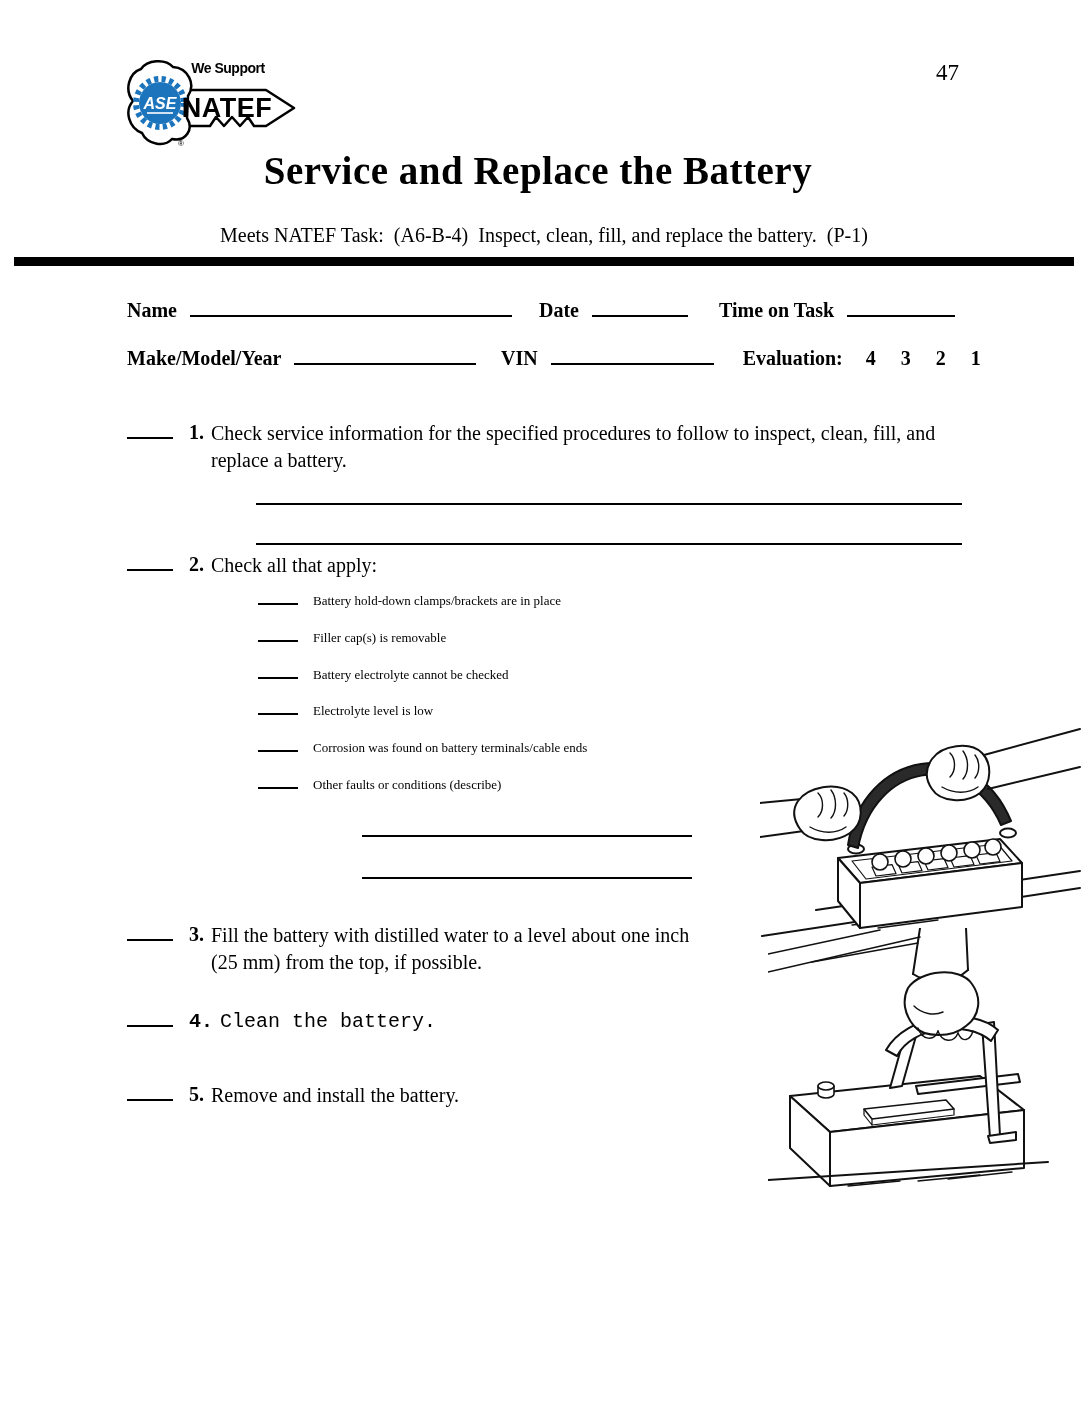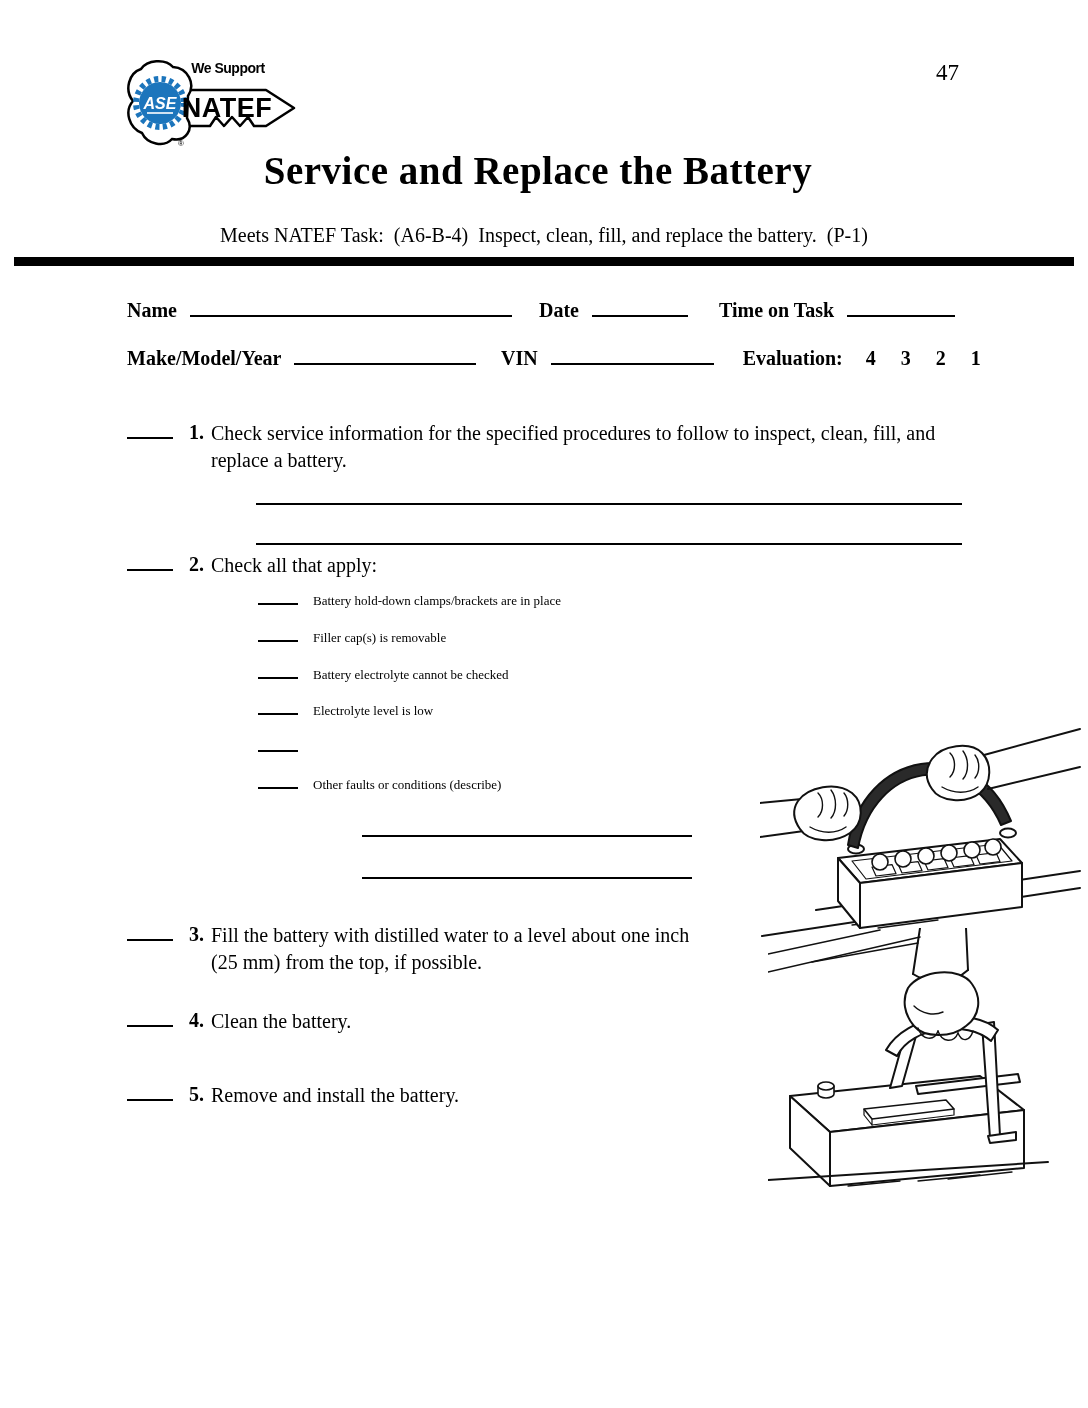--- a/index.html
+++ b/index.html
@@ -100,35 +100,35 @@
     <div class="crow">
       <span class="cblank"></span><span>Filler cap(s) is removable</span>
     </div>
     <div class="crow">
       <span class="cblank"></span><span>Battery electrolyte cannot be checked</span>
     </div>
     <div class="crow">
       <span class="cblank"></span><span>Electrolyte level is low</span>
     </div>
     <div class="crow">
-      <span class="cblank"></span>
+      <span class="cblank"></span><span>Corrosion was found on battery terminals/cable ends</span>
     </div>
     <div class="crow">
       <span class="cblank"></span><span>Other faults or conditions (describe)</span>
     </div>
   </div>
 
   <div class="ansline" style="top:835px;left:362px;width:330px;"></div>
   <div class="ansline" style="top:877px;left:362px;width:330px;"></div>
 
   <div class="item" style="top:922px;">
     <span class="lead-blank"></span><span class="num">3.</span><span class="itext" style="width:490px;">Fill the battery with distilled water to a level about one inch (25 mm) from the top, if possible.</span>
   </div>
 
-  <div class="item" style="top:1008px;">
+  <div class="item" style="top:1008px;font-family:Liberation Mono, monospace;">
     <span class="lead-blank"></span><span class="num">4.</span><span class="itext">Clean the battery.</span>
   </div>
 
   <div class="item" style="top:1082px;">
     <span class="lead-blank"></span><span class="num">5.</span><span class="itext">Remove and install the battery.</span>
   </div>
 
   <svg class="abs" style="top:695px;left:760px;" width="324" height="248" viewBox="0 0 324 248" fill="none" stroke="#111" stroke-width="2" stroke-linecap="round" stroke-linejoin="round">
 
     <g>

